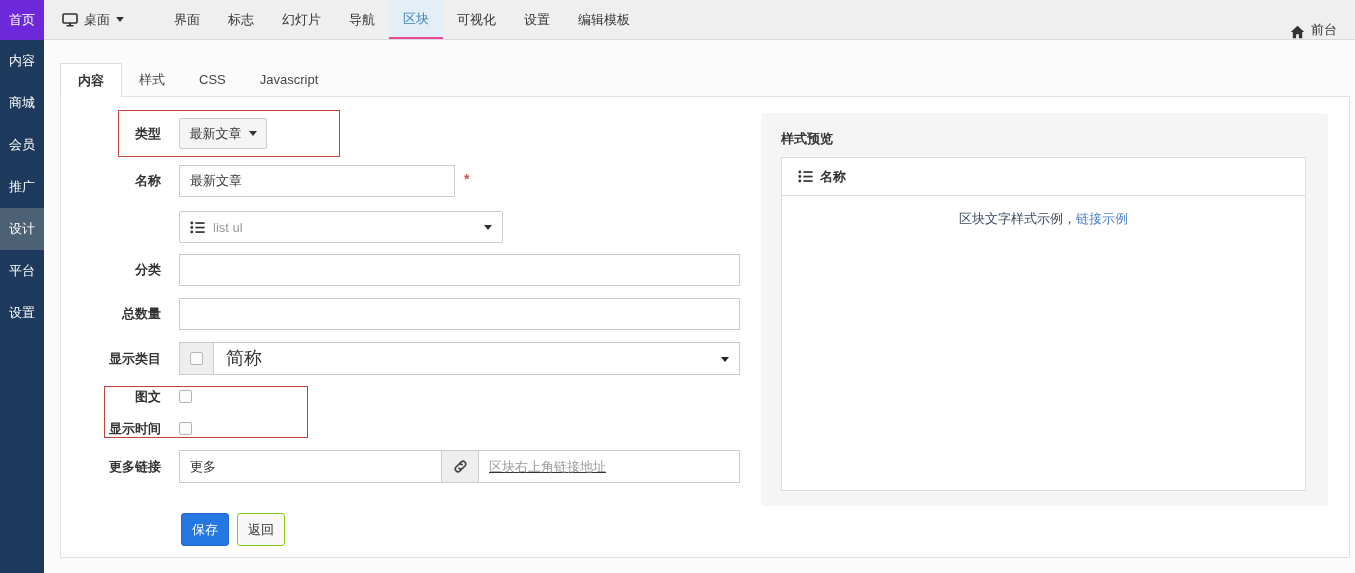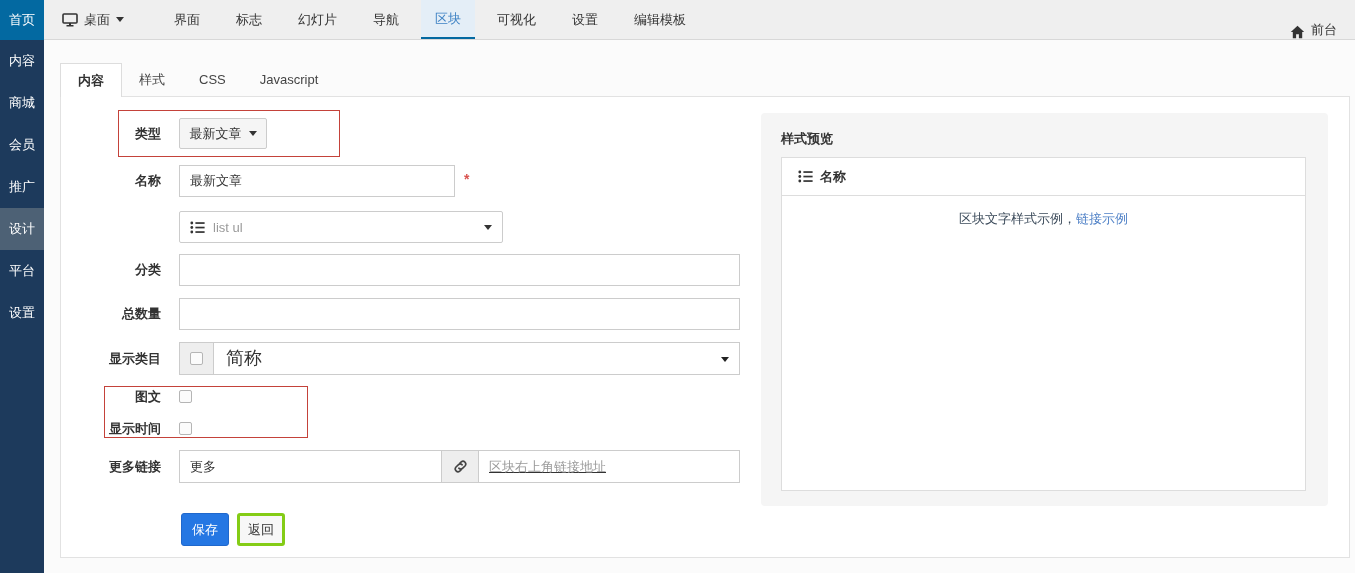--- a/index.html
+++ b/index.html
@@ -2,29 +2,29 @@
 <html><head>
 <meta charset="utf-8">
 <style>
   * { margin:0; padding:0; box-sizing:border-box; }
   body { font-family:"Liberation Sans","DejaVu Sans",sans-serif; background:#fff; }
   .screen { position:relative; width:1355px; height:573px; overflow:hidden; background:#fbfbfb; }
 
   
   .sidebar { position:absolute; left:0; top:0; width:44px; height:573px; background:#1d3a5c; z-index:5; }
   .side-item { width:44px; height:42px; line-height:42px; text-align:center; color:#fff; font-size:13px; cursor:pointer; }
-  .side-item.home { height:40px; line-height:40px; background:#0369a1; }
+  .side-item.home { height:40px; line-height:40px; background:#6d28d9; }
   .side-item.active { background:#4d6175; }
 
   
   .topbar { position:absolute; left:44px; top:0; width:1311px; height:40px; background:#efefef; border-bottom:1px solid #d8d8d8; display:flex; align-items:stretch; font-size:13px; color:#333; }
   .desktop-menu { display:flex; align-items:center; gap:6px; padding:0 18px 0 18px; cursor:pointer; }
-  .top-menu { display:flex; margin-left:18px;gap:8px; }
+  .top-menu { display:flex; margin-left:18px; }
   .top-item { padding:0 14px; line-height:39px; cursor:pointer; }
-  .top-item.active { background:#e4eef7; color:#3e82c4; border-bottom:2px solid #0369a1; line-height:38px; }
+  .top-item.active { background:#e4eef7; color:#3e82c4; border-bottom:2px solid #ec4899; line-height:38px; }
   .front-link { margin-left:auto; display:flex; align-items:flex-end; gap:6px; padding:0 18px; cursor:pointer; }
   .caret { display:inline-block; width:0; height:0; border-left:4px solid transparent; border-right:4px solid transparent; border-top:5px solid #333; vertical-align:middle; }
 
   
   .main { position:absolute; left:44px; top:41px; width:1311px; height:532px; background:#fbfbfb; }
   .tabs { position:absolute; left:16px; top:22px; display:flex; z-index:3; }
   .tab { padding:0 17px; height:33px; line-height:33px; font-size:13px; color:#444; cursor:pointer; }
   .tab.active { background:#fff; border:1px solid #ddd; border-bottom:none; height:34px; font-weight:bold; color:#333; }
 
   .card { position:absolute; left:16px; top:55px; width:1290px; height:462px; background:#fff; border:1px solid #e2e2e2; }
@@ -41,21 +41,21 @@
   .picker .pick-caret { margin-left:auto; }
 
   .addon { background:#eee; border:1px solid #ccc; display:flex; align-items:center; justify-content:center; }
 
   .checkbox { display:inline-block; width:13px; height:13px; border:1px solid #b5b5b5; border-radius:2px; background:#fbfbfb; cursor:pointer; }
 
   .sel-arrow { position:absolute; right:10px; top:14px; width:0; height:0; border-left:4px solid transparent; border-right:4px solid transparent; border-top:5px solid #222; }
 
   .btn { position:absolute; height:33px; font-size:13px; border-radius:3px; cursor:pointer; display:flex; align-items:center; justify-content:center; }
   .btn-save { left:120px; top:416px; width:48px; background:#2577e3; color:#fff; border:1px solid #2068cc; }
-  .btn-back { left:176px; top:416px; width:48px; background:#f7f7f7; color:#333; border:3px solid #84cc16; }
+  .btn-back { left:176px; top:416px; width:48px; background:#f7f7f7; color:#333; border:1px solid #84cc16; }
 
   .annotation { position:absolute; border:1px solid #c4423a; pointer-events:none; z-index:4; }
 
   
   .preview-panel { position:absolute; left:700px; top:16px; width:567px; height:393px; background:#f5f5f5; border-radius:4px; }
   .preview-title { position:absolute; left:20px; top:17px; font-size:13px; font-weight:bold; color:#333;text-align:right; }
   .preview-box { position:absolute; left:20px; top:44px; width:525px; height:334px; background:#fff; border:1px solid #ddd; }
   .preview-head { height:38px; border-bottom:1px solid #ddd; display:flex; align-items:center; gap:7px; padding:0 16px; font-size:13px; font-weight:bold; color:#333; }
   .preview-body { text-align:center; padding-top:14px; font-size:13px; }
   .sample-text { color:#3b4a5a; }

